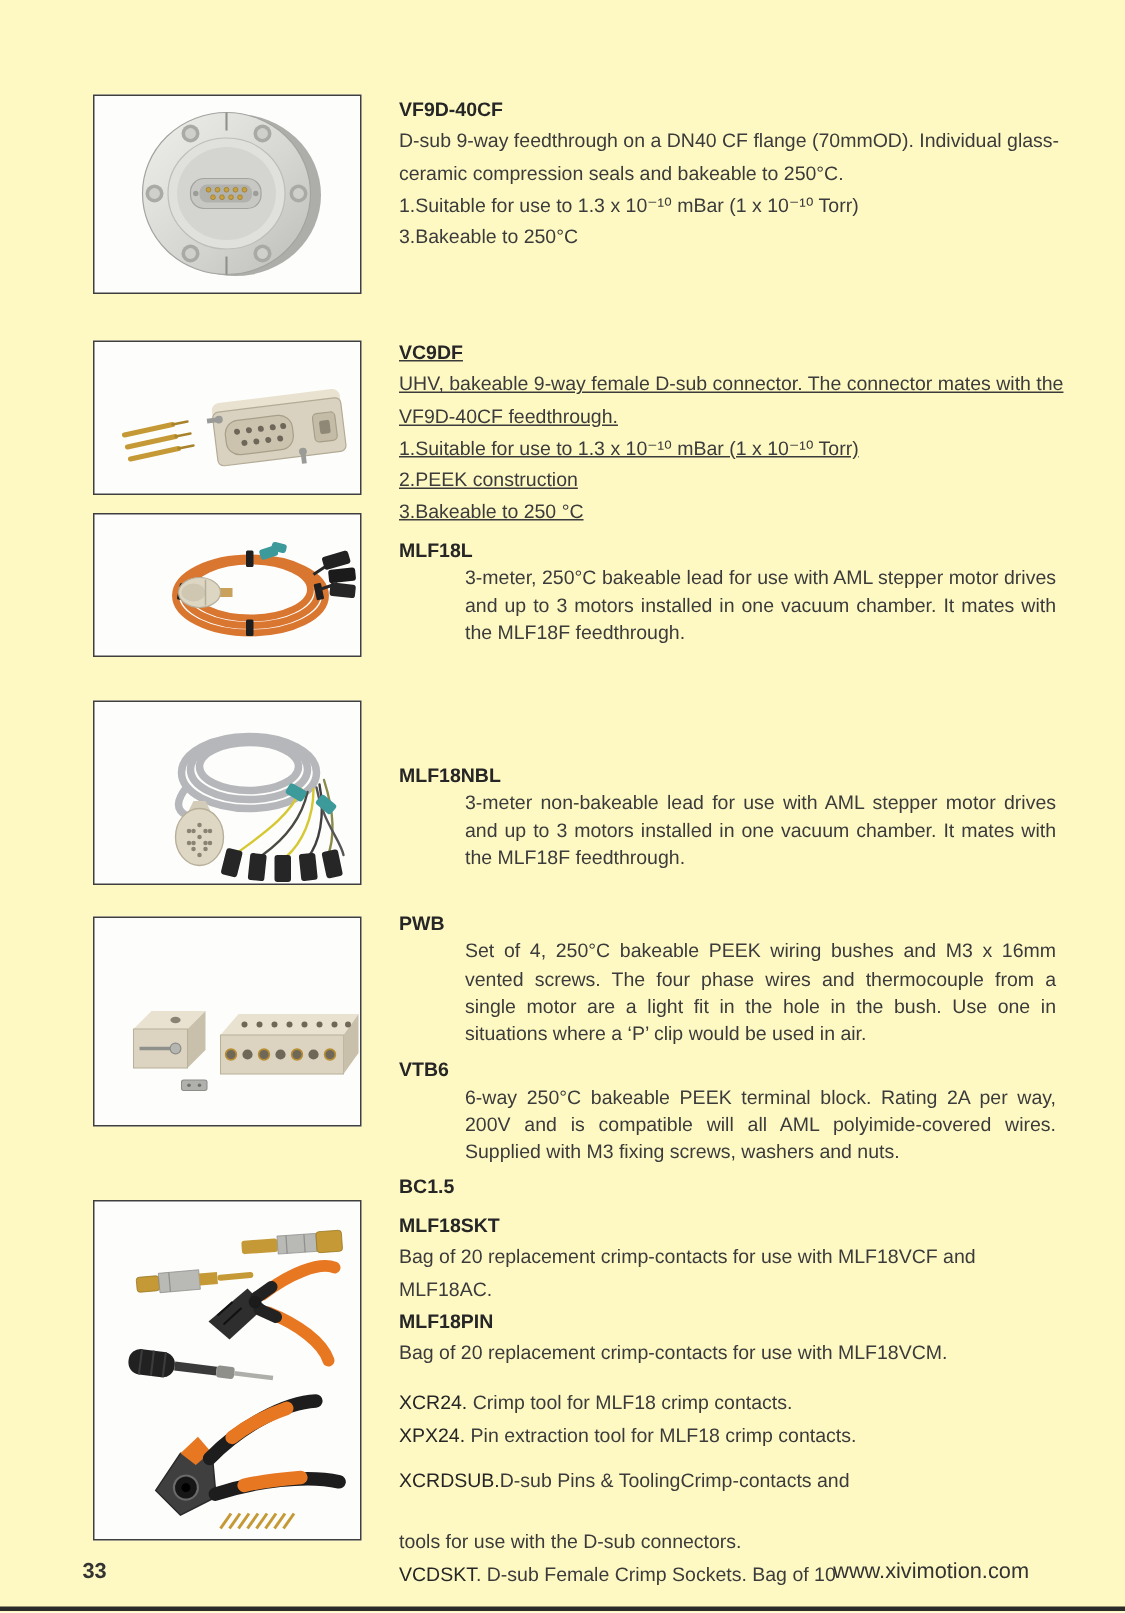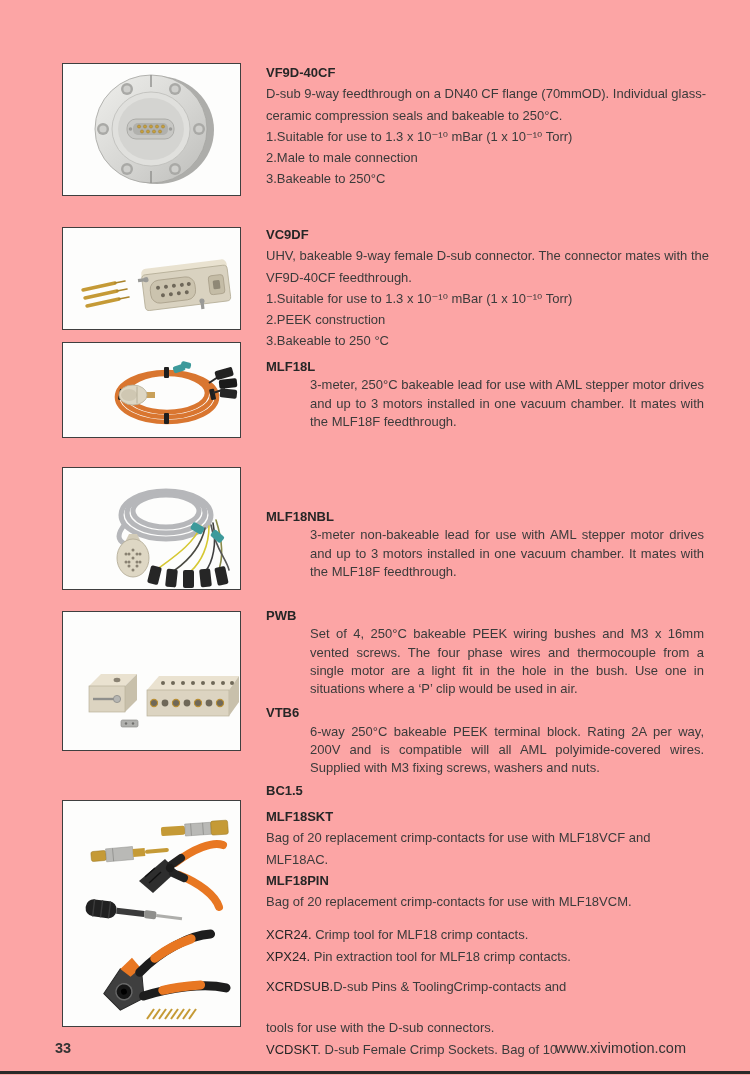--- a/index.html
+++ b/index.html
@@ -1,21 +1,21 @@
 <!DOCTYPE html>
 <html><head>
 <meta charset="utf-8">
 <style>
   html,body{margin:0;padding:0;}
   body{
     width:750px;height:1075px;background:#ffffff;
     font-family:"Liberation Sans","DejaVu Sans",sans-serif;
     color:#3b3b3b;
   }
-  .page{position:relative;width:750px;height:1075px;background:#fca5a5;overflow:hidden;}
+  .page{position:relative;width:750px;height:1075px;background:#fef9c3;overflow:hidden;}
 
   
   .imgbox{
     position:absolute;left:62px;width:177px;
     border:1.5px solid #3f3f3f;background:#fdfdfc;
     display:flex;align-items:center;justify-content:center;
   }
   .imgbox svg{display:block;width:100%;height:100%;}
 
   
@@ -302,25 +302,24 @@
         <line x1="120" y1="218" x2="127" y2="208"></line>
           <line x1="126" y1="218" x2="133" y2="208"></line>
       </g>
     </svg>
   </div>
 
   <div class="rtext" style="top:62px;">
     <div class="title">VF9D-40CF</div>
     <div>D-sub 9-way feedthrough on a DN40 CF flange (70mmOD). Individual glass-ceramic compression seals and bakeable to 250°C.</div>
     <div>1.Suitable for use to 1.3 x 10⁻¹⁰ mBar (1 x 10⁻¹⁰ Torr)</div>
-    <div>2.Male to male connection</div>
     <div>3.Bakeable to 250°C</div>
   </div>
 
-  <div class="rtext" style="top:224px;">
+  <div class="rtext" style="top:224px;text-decoration:underline;">
     <div class="title">VC9DF</div>
     <div>UHV, bakeable 9-way female D-sub connector. The connector mates with the VF9D-40CF feedthrough.</div>
     <div>1.Suitable for use to 1.3 x 10⁻¹⁰ mBar (1 x 10⁻¹⁰ Torr)</div>
     <div>2.PEEK construction</div>
     <div>3.Bakeable to 250 °C</div>
   </div>
 
   <div class="rtext tight" style="top:358px;">
     <div class="title">MLF18L</div>
     <div class="just">3-meter, 250°C bakeable lead for use with AML stepper motor drives and up to 3 motors installed in one vacuum chamber. It mates with the MLF18F feedthrough.</div>

